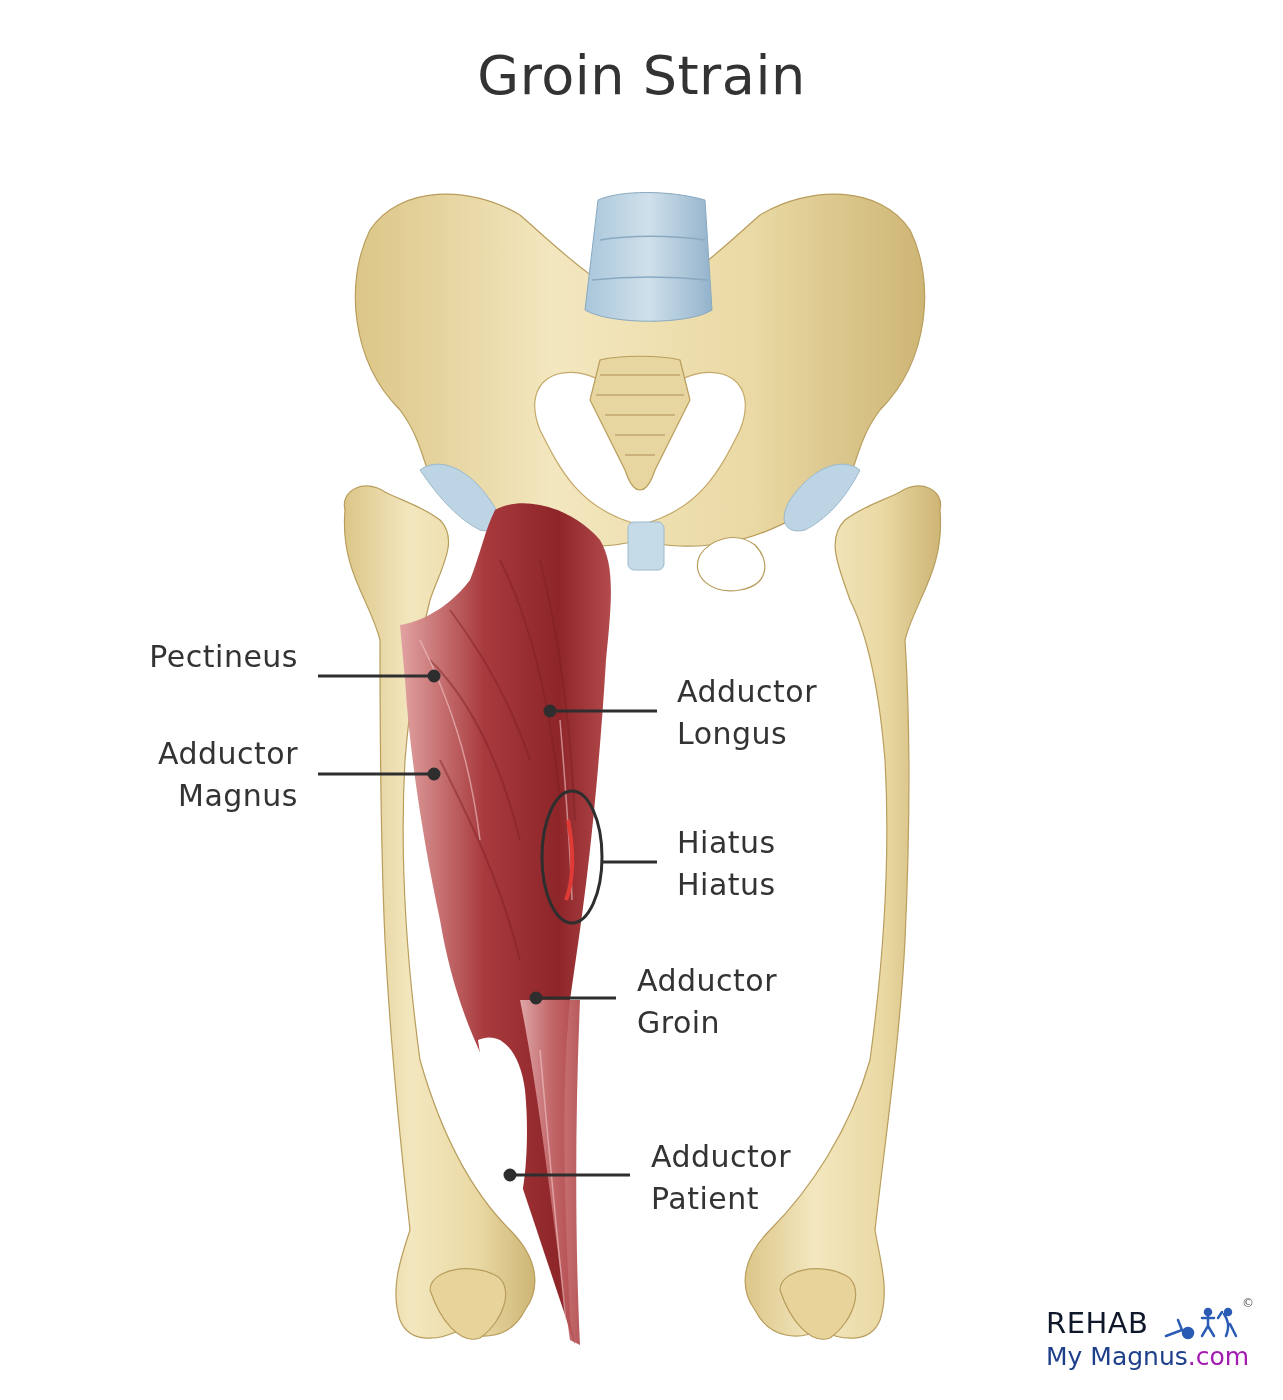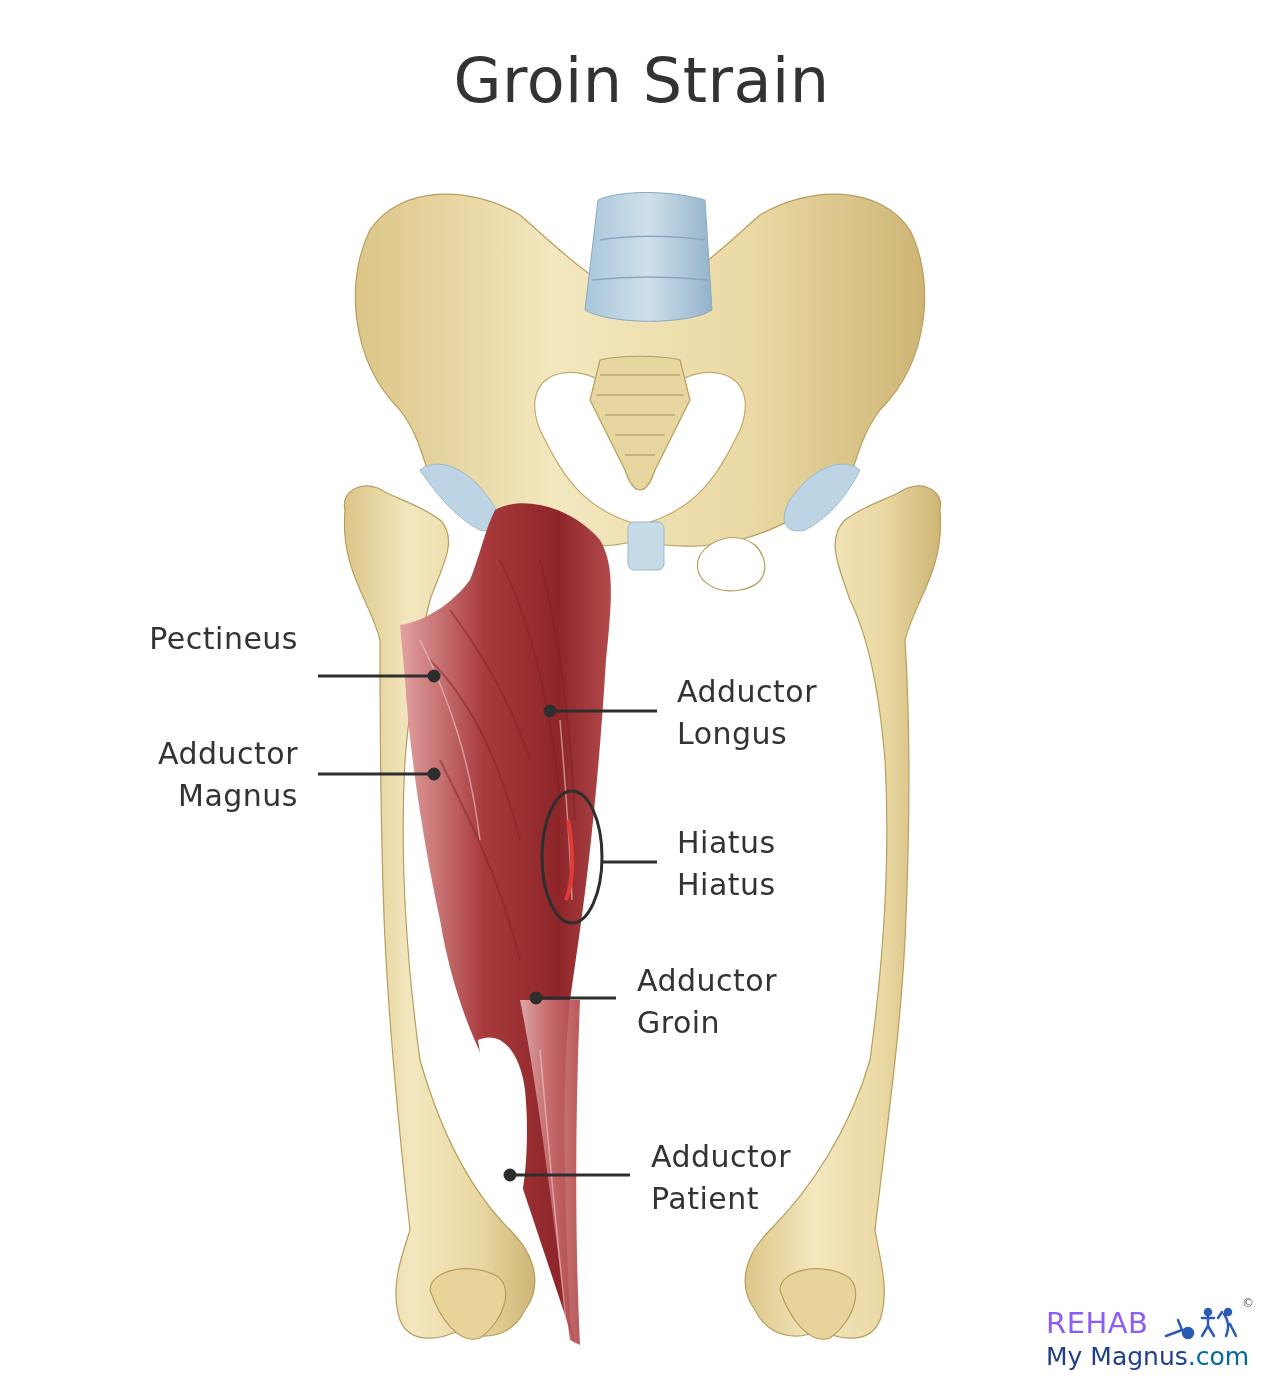--- a/index.html
+++ b/index.html
@@ -1,27 +1,27 @@
 <!DOCTYPE html>
 <html><head>
 <meta charset="utf-8">
 <style>
   html, body { margin: 0; padding: 0; background: #ffffff; }
   body { width: 1283px; height: 1400px; position: relative; overflow: hidden;
          font-family: "DejaVu Sans", sans-serif; color: #333333; }
   .title { position: absolute; left: 0; width: 1283px; top: 44px; text-align: center;
-           font-size: 62px; font-weight: normal; color: #333333; letter-spacing: 0.5px; }
+           font-size: 54px; font-weight: normal; color: #333333; letter-spacing: 0.5px; }
   svg.art { position: absolute; left: 0; top: 0; }
   .label { position: absolute; font-size: 30px; line-height: 42px; color: #333333; letter-spacing: 0.5px; }
   .label.right-align { text-align: right; }
   .label span { display: block; }
   .logo { position: absolute; left: 1046px; top: 1306px; width: 230px; height: 70px; }
-  .logo .rehab { position: absolute; left: 0; top: 0; font-size: 29px; color: #8b5cf6; letter-spacing: 0.5px; }
+  .logo .rehab { position: absolute; left: 0; top: 0; font-size: 29px; color: #0f172a; letter-spacing: 0.5px; }
   .logo .site { position: absolute; left: 0; top: 36px; font-size: 25px; color: #1e3f8a; }
-  .logo .site .com { color: #0369a1; }
+  .logo .site .com { color: #a21caf; }
   .logo .copy { position: absolute; left: 196px; top: -10px; font-size: 12px; color: #555; }
   .logo svg { position: absolute; left: 118px; top: 0; }
 </style>
 </head>
 <body>
 
 <div class="title">Groin Strain</div>
 
 <svg class="art" width="1283" height="1400" viewBox="0 0 1283 1400">
   <defs>
@@ -107,21 +107,21 @@
     <line x1="550" y1="711" x2="657" y2="711"></line>
       <circle cx="550" cy="711" r="5"></circle>
     <line x1="602" y1="862" x2="657" y2="862"></line>
     <line x1="536" y1="998" x2="616" y2="998"></line>
       <circle cx="536" cy="998" r="5"></circle>
     <line x1="510" y1="1175" x2="630" y2="1175"></line>
       <circle cx="510" cy="1175" r="5"></circle>
   </g>
 </svg>
 
-<div class="label right-align" style="left:130px; top:618px; width:168px;">
+<div class="label right-align" style="left:130px; top:636px; width:168px;">
   <span>Pectineus</span>
 </div>
 <div class="label right-align" style="left:130px; top:733px; width:168px;">
   <span>Adductor</span>
   <span>Magnus</span>
 </div>
 <div class="label" style="left:677px; top:671px;">
   <span>Adductor</span>
   <span>Longus</span>
 </div>

